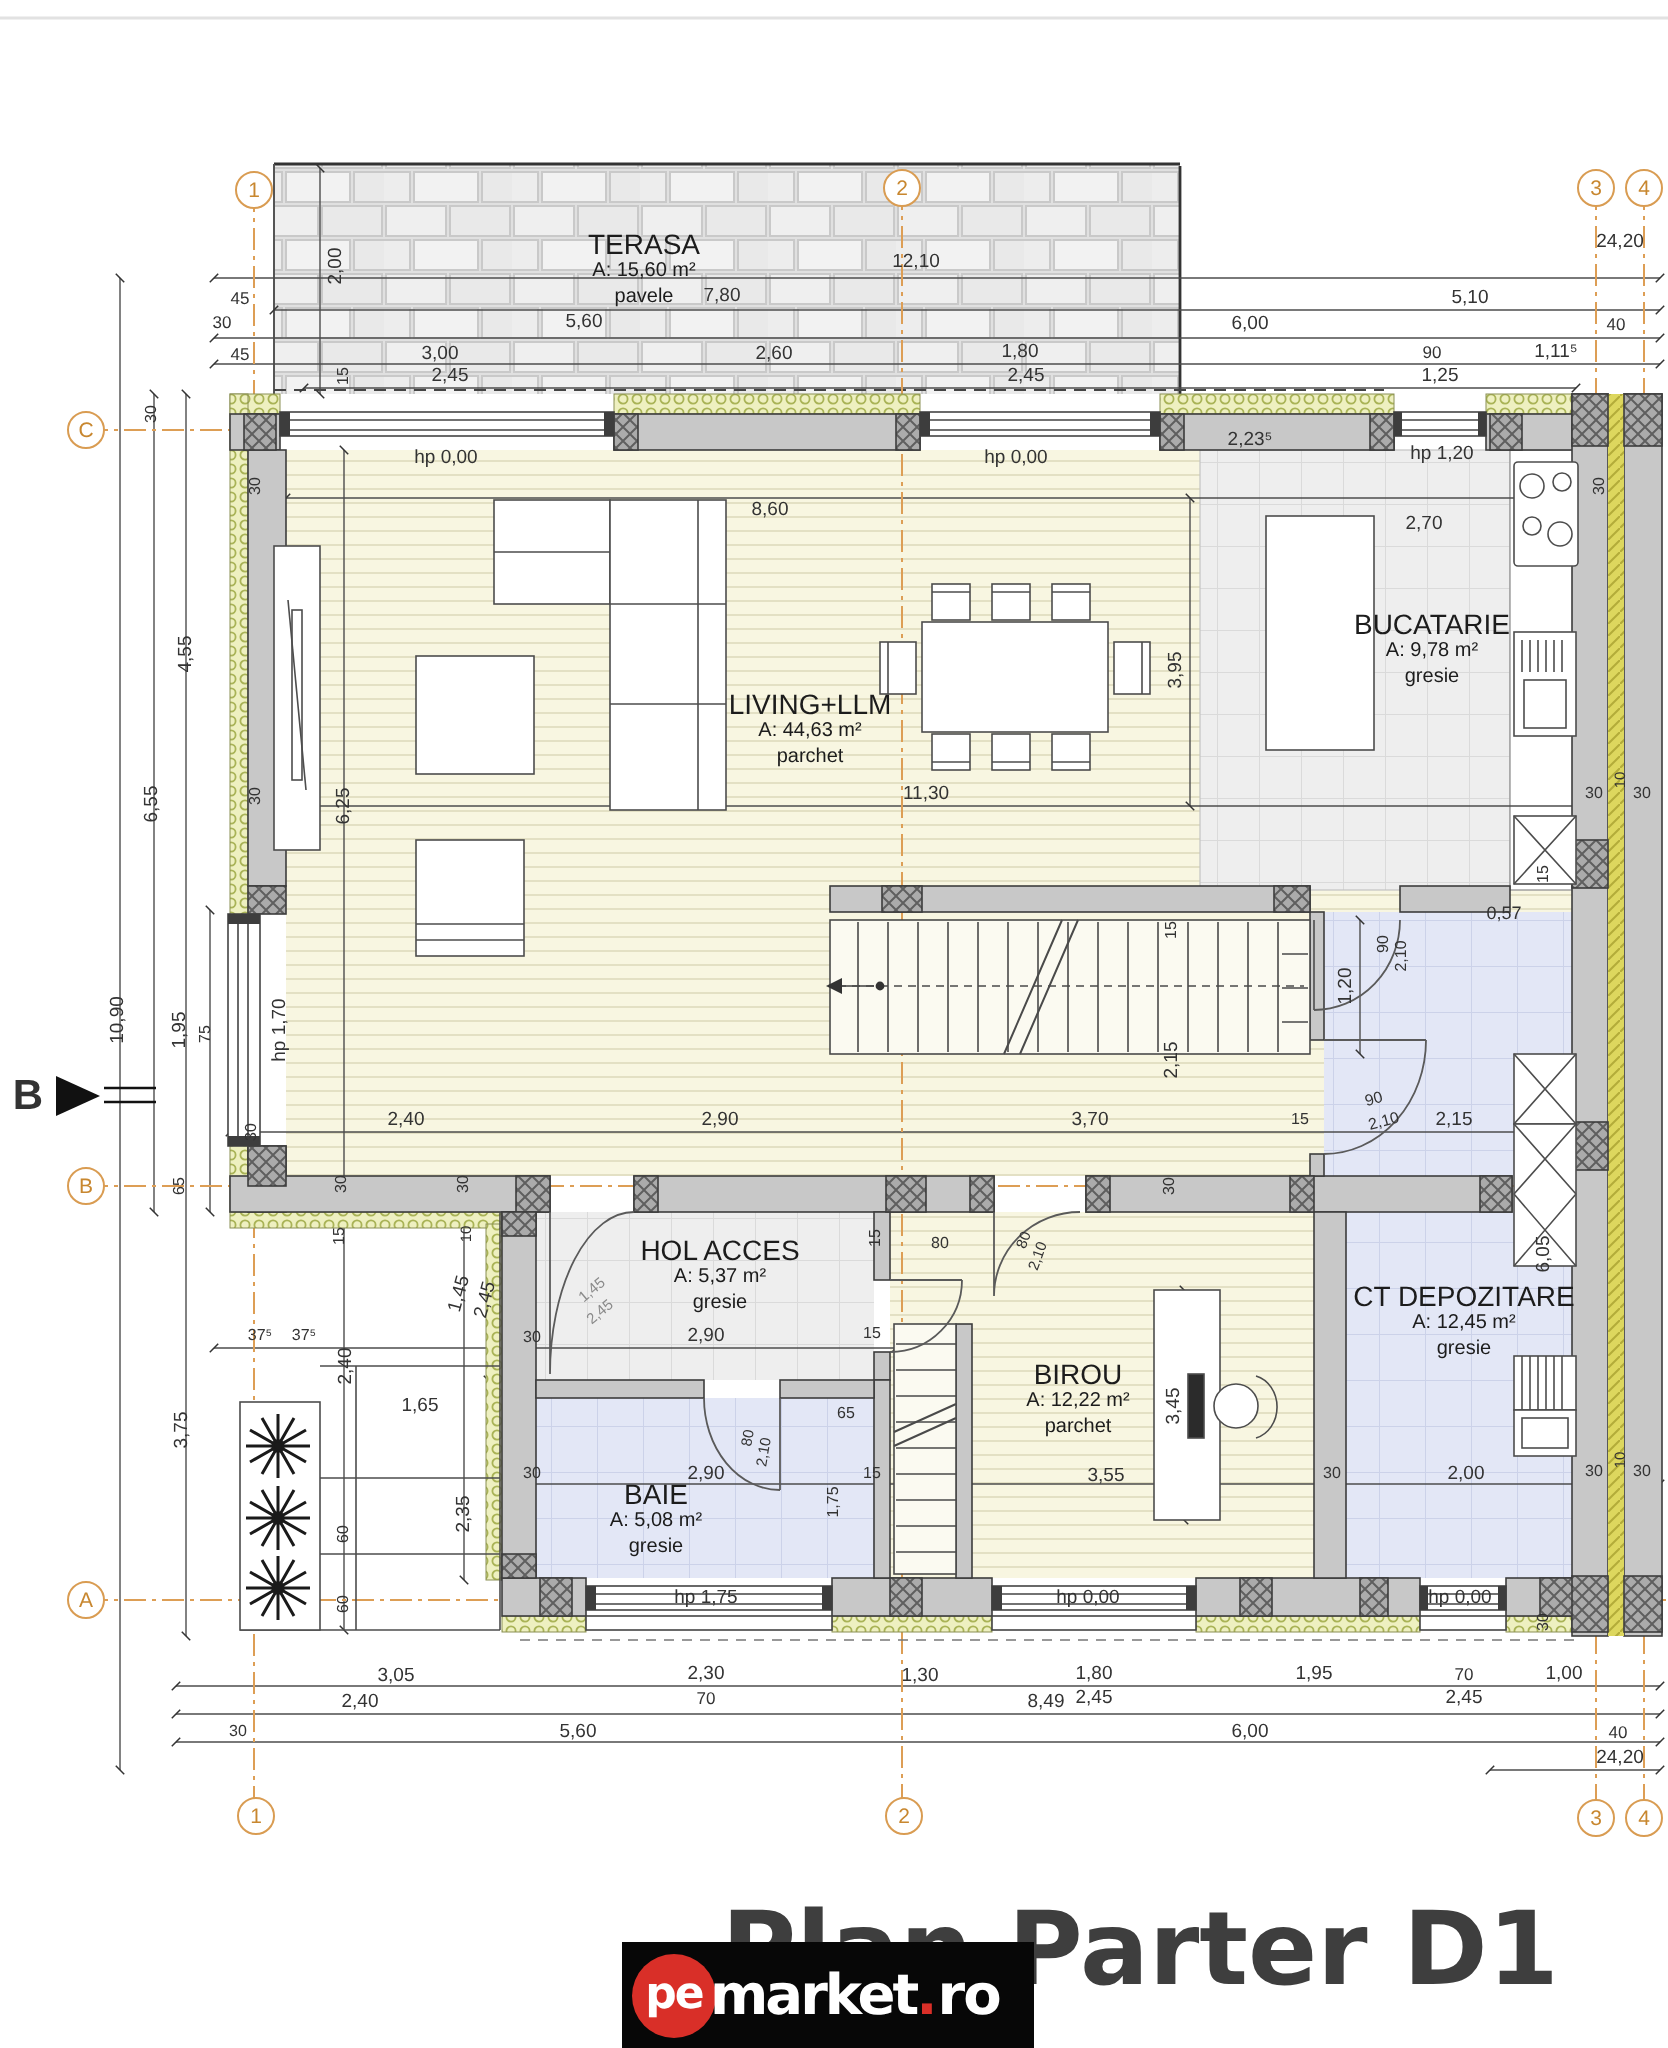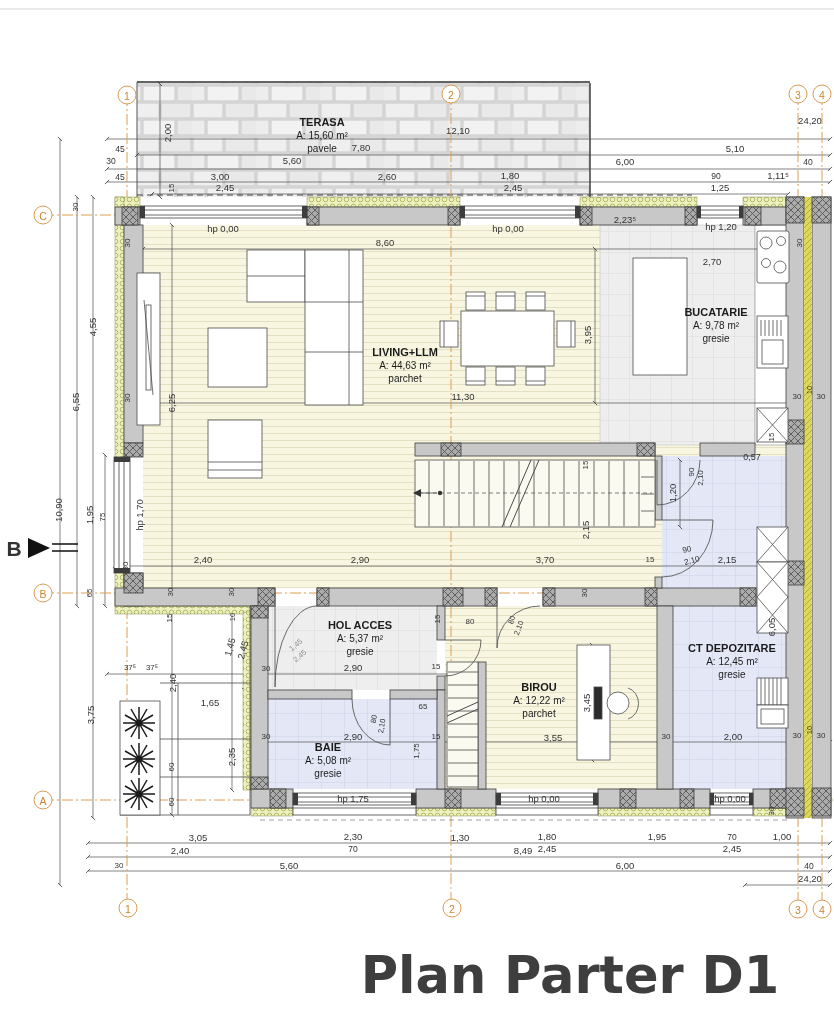--- a/index.html
+++ b/index.html
@@ -2,21 +2,21 @@
 <html><head>
 <meta charset="utf-8">
 <style>
   html,body{margin:0;padding:0;background:#fff;}
   #plan{position:relative;width:834px;height:1024px;background:#fff;overflow:hidden;
         font-family:"Liberation Sans",sans-serif;}
   #plan svg{position:absolute;left:0;top:0;z-index:1;}
   #labels,#rooms,#bubbles{position:absolute;left:0;top:0;width:100%;height:100%;z-index:2;pointer-events:none;}
   .dim{position:absolute;font-size:9.5px;color:#333;white-space:nowrap;line-height:1;}
   .room{position:absolute;transform:translate(-50%,0);text-align:center;color:#1c1c1c;line-height:13px;white-space:nowrap;}
-  .rname{font-weight:700;font-size:11px;}
+  .rname{font-weight:400;font-size:14px;}
   .rarea,.rfloor{font-size:10px;}
   .bubble{position:absolute;width:19px;height:19px;border:1.4px solid #d99c52;border-radius:50%;
           background:#fff;color:#c8872f;font-size:10.5px;display:flex;align-items:center;justify-content:center;
           transform:translate(-50%,-50%);box-sizing:border-box;}
   .title{position:absolute;left:570px;top:946px;transform:translateX(-50%);z-index:3;
          font-family:"DejaVu Sans",sans-serif;font-weight:700;font-size:51px;color:#3e3e3e;white-space:nowrap;letter-spacing:0px;}
   .watermark{position:absolute;left:311px;top:971px;width:206px;height:53px;background:#070707;z-index:4;
              display:flex;align-items:center;font-family:"DejaVu Sans",sans-serif;font-weight:700;}
   .wm-circle{width:42px;height:42px;margin-left:5px;border-radius:50%;background:#d92f28;color:#fff;
              display:flex;align-items:center;justify-content:center;font-size:22px;letter-spacing:-1px;flex:0 0 auto;}
@@ -356,21 +356,21 @@
       <span class="dim" style="left: 716px; top: 176px; font-size: 8.5px; transform: translate(-50%, -50%) rotate(0deg);">90</span>
       <span class="dim" style="left: 778px; top: 176px; transform: translate(-50%, -50%) rotate(0deg); text-align: center;">1,11⁵</span>
       <span class="dim" style="left: 225px; top: 188px; transform: translate(-50%, -50%) rotate(0deg);">2,45</span>
       <span class="dim" style="left: 172px; top: 188px; font-size: 8px; transform: translate(-50%, -50%) rotate(-90deg);">15</span>
       <span class="dim" style="left: 513px; top: 188px; transform: translate(-50%, -50%) rotate(0deg);">2,45</span>
       <span class="dim" style="left: 720px; top: 188px; transform: translate(-50%, -50%) rotate(0deg);">1,25</span>
       <span class="dim" style="left: 223px; top: 229px; transform: translate(-50%, -50%) rotate(0deg);">hp 0,00</span>
       <span class="dim" style="left: 508px; top: 229px; transform: translate(-50%, -50%) rotate(0deg);">hp 0,00</span>
       <span class="dim" style="left: 721px; top: 227px; transform: translate(-50%, -50%) rotate(0deg);">hp 1,20</span>
       <span class="dim" style="left: 712px; top: 242px; transform: translate(-50%, -50%) rotate(0deg); margin-top: 20px;">2,70</span>
-      <span class="dim" style="left: 385px; top: 243px; transform: translate(-50%, -50%) rotate(0deg);">8,60</span>
+      <span class="dim" style="left: 385px; top: 255px; transform: translate(-50%, -50%) rotate(0deg);">8,60</span>
       <span class="dim" style="left: 128px; top: 243px; font-size: 8px; transform: translate(-50%, -50%) rotate(-90deg);">30</span>
       <span class="dim" style="left: 800px; top: 243px; font-size: 8px; transform: translate(-50%, -50%) rotate(-90deg);">30</span>
       <span class="dim" style="left: 76px; top: 207px; font-size: 8px; transform: translate(-50%, -50%) rotate(-90deg);">30</span>
       <span class="dim" style="left: 93px; top: 327px; transform: translate(-50%, -50%) rotate(-90deg);">4,55</span>
       <span class="dim" style="left: 76px; top: 402px; transform: translate(-50%, -50%) rotate(-90deg);">6,55</span>
       <span class="dim" style="left: 59px; top: 510px; transform: translate(-50%, -50%) rotate(-90deg);">10,90</span>
       <span class="dim" style="left: 90px; top: 515px; transform: translate(-50%, -50%) rotate(-90deg);">1,95</span>
       <span class="dim" style="left: 103px; top: 517px; font-size: 8px; transform: translate(-50%, -50%) rotate(-90deg);">75</span>
       <span class="dim" style="left: 140px; top: 515px; transform: translate(-50%, -50%) rotate(-90deg);">hp 1,70</span>
       <span class="dim" style="left: 91px; top: 715px; transform: translate(-50%, -50%) rotate(-90deg);">3,75</span>
@@ -504,13 +504,21 @@
       <div class="bubble" style="left: 43px; top: 593px;">B</div>
       <div class="bubble" style="left: 43px; top: 800px;">A</div>
       <div class="bubble" style="left: 128px; top: 908px;">1</div>
       <div class="bubble" style="left: 452px; top: 908px;">2</div>
       <div class="bubble" style="left: 798px; top: 909px;">3</div>
       <div class="bubble" style="left: 822px; top: 909px;">4</div>
     </div>
 
 <div class="title">Plan Parter D1</div>
 
+<div class="watermark">
+  <span class="wm-circle">
+        <span>pe</span>
+      </span>
+  <span class="wm-text">market</span>
+  <span class="wm-dot">.</span>
+  <span class="wm-tld">ro</span>
 </div>
+</div>
 
 </body></html>

